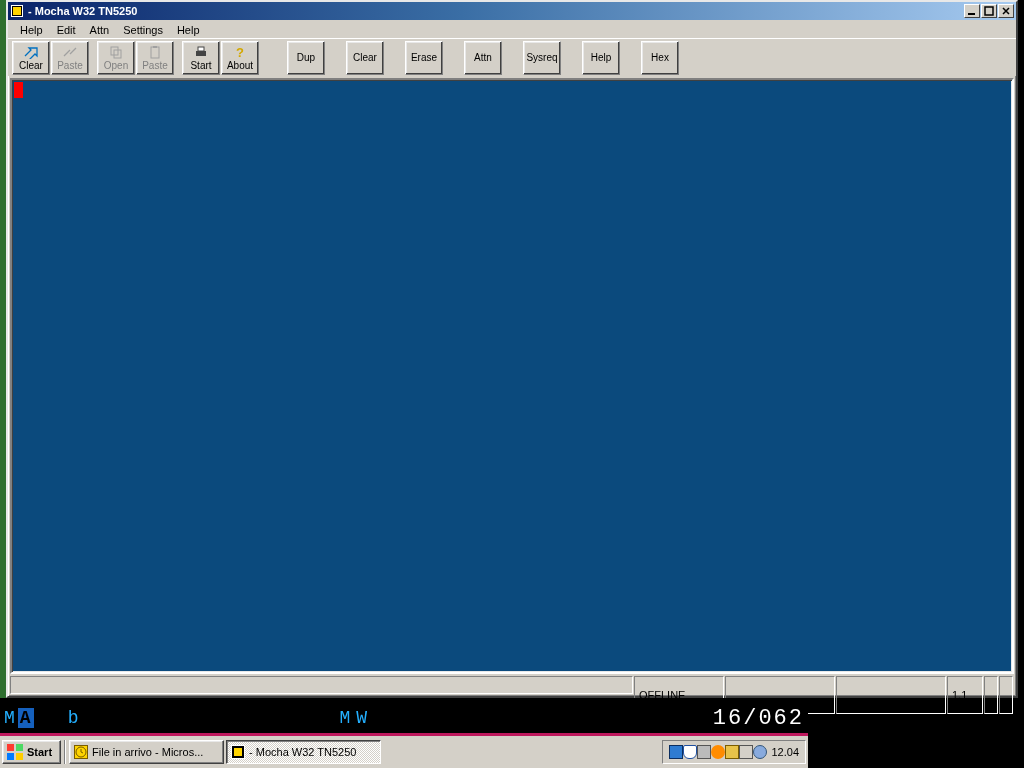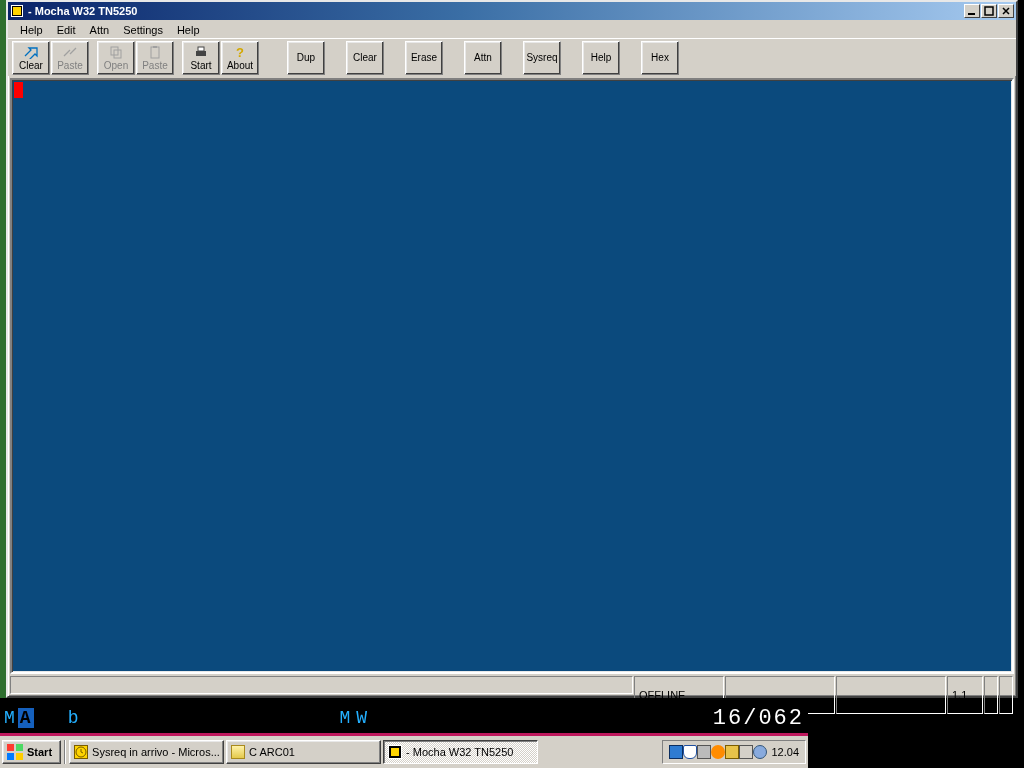--- a/index.html
+++ b/index.html
@@ -228,25 +228,21 @@
     </div>
     <div class="task-sep"></div>
 
     <div class="task-btn">
       <span class="tb-ic ic-outlook">
         <svg width="12" height="12" viewBox="0 0 12 12">
             <circle cx="6" cy="6" r="5" fill="none" stroke="#7a5c00"></circle>
             <path d="M6 3 V6 L8 7" stroke="#7a5c00" fill="none"></path>
           </svg>
       </span>
-      <span>Sysreq in arrivo - Micros...</span>
-    </div>
-    <div class="task-btn">
-      <span class="tb-ic ic-folder"></span>
-      <span>C ARC01</span>
+      <span>File in arrivo - Micros...</span>
     </div>
     <div class="task-btn active">
       <span class="tb-ic ic-app"></span>
       <span> - Mocha W32 TN5250</span>
     </div>
 
     <div class="tray">
       <span class="tray-ic net"></span>
       <span class="tray-ic shield"></span>
       <span class="tray-ic printer"></span>

